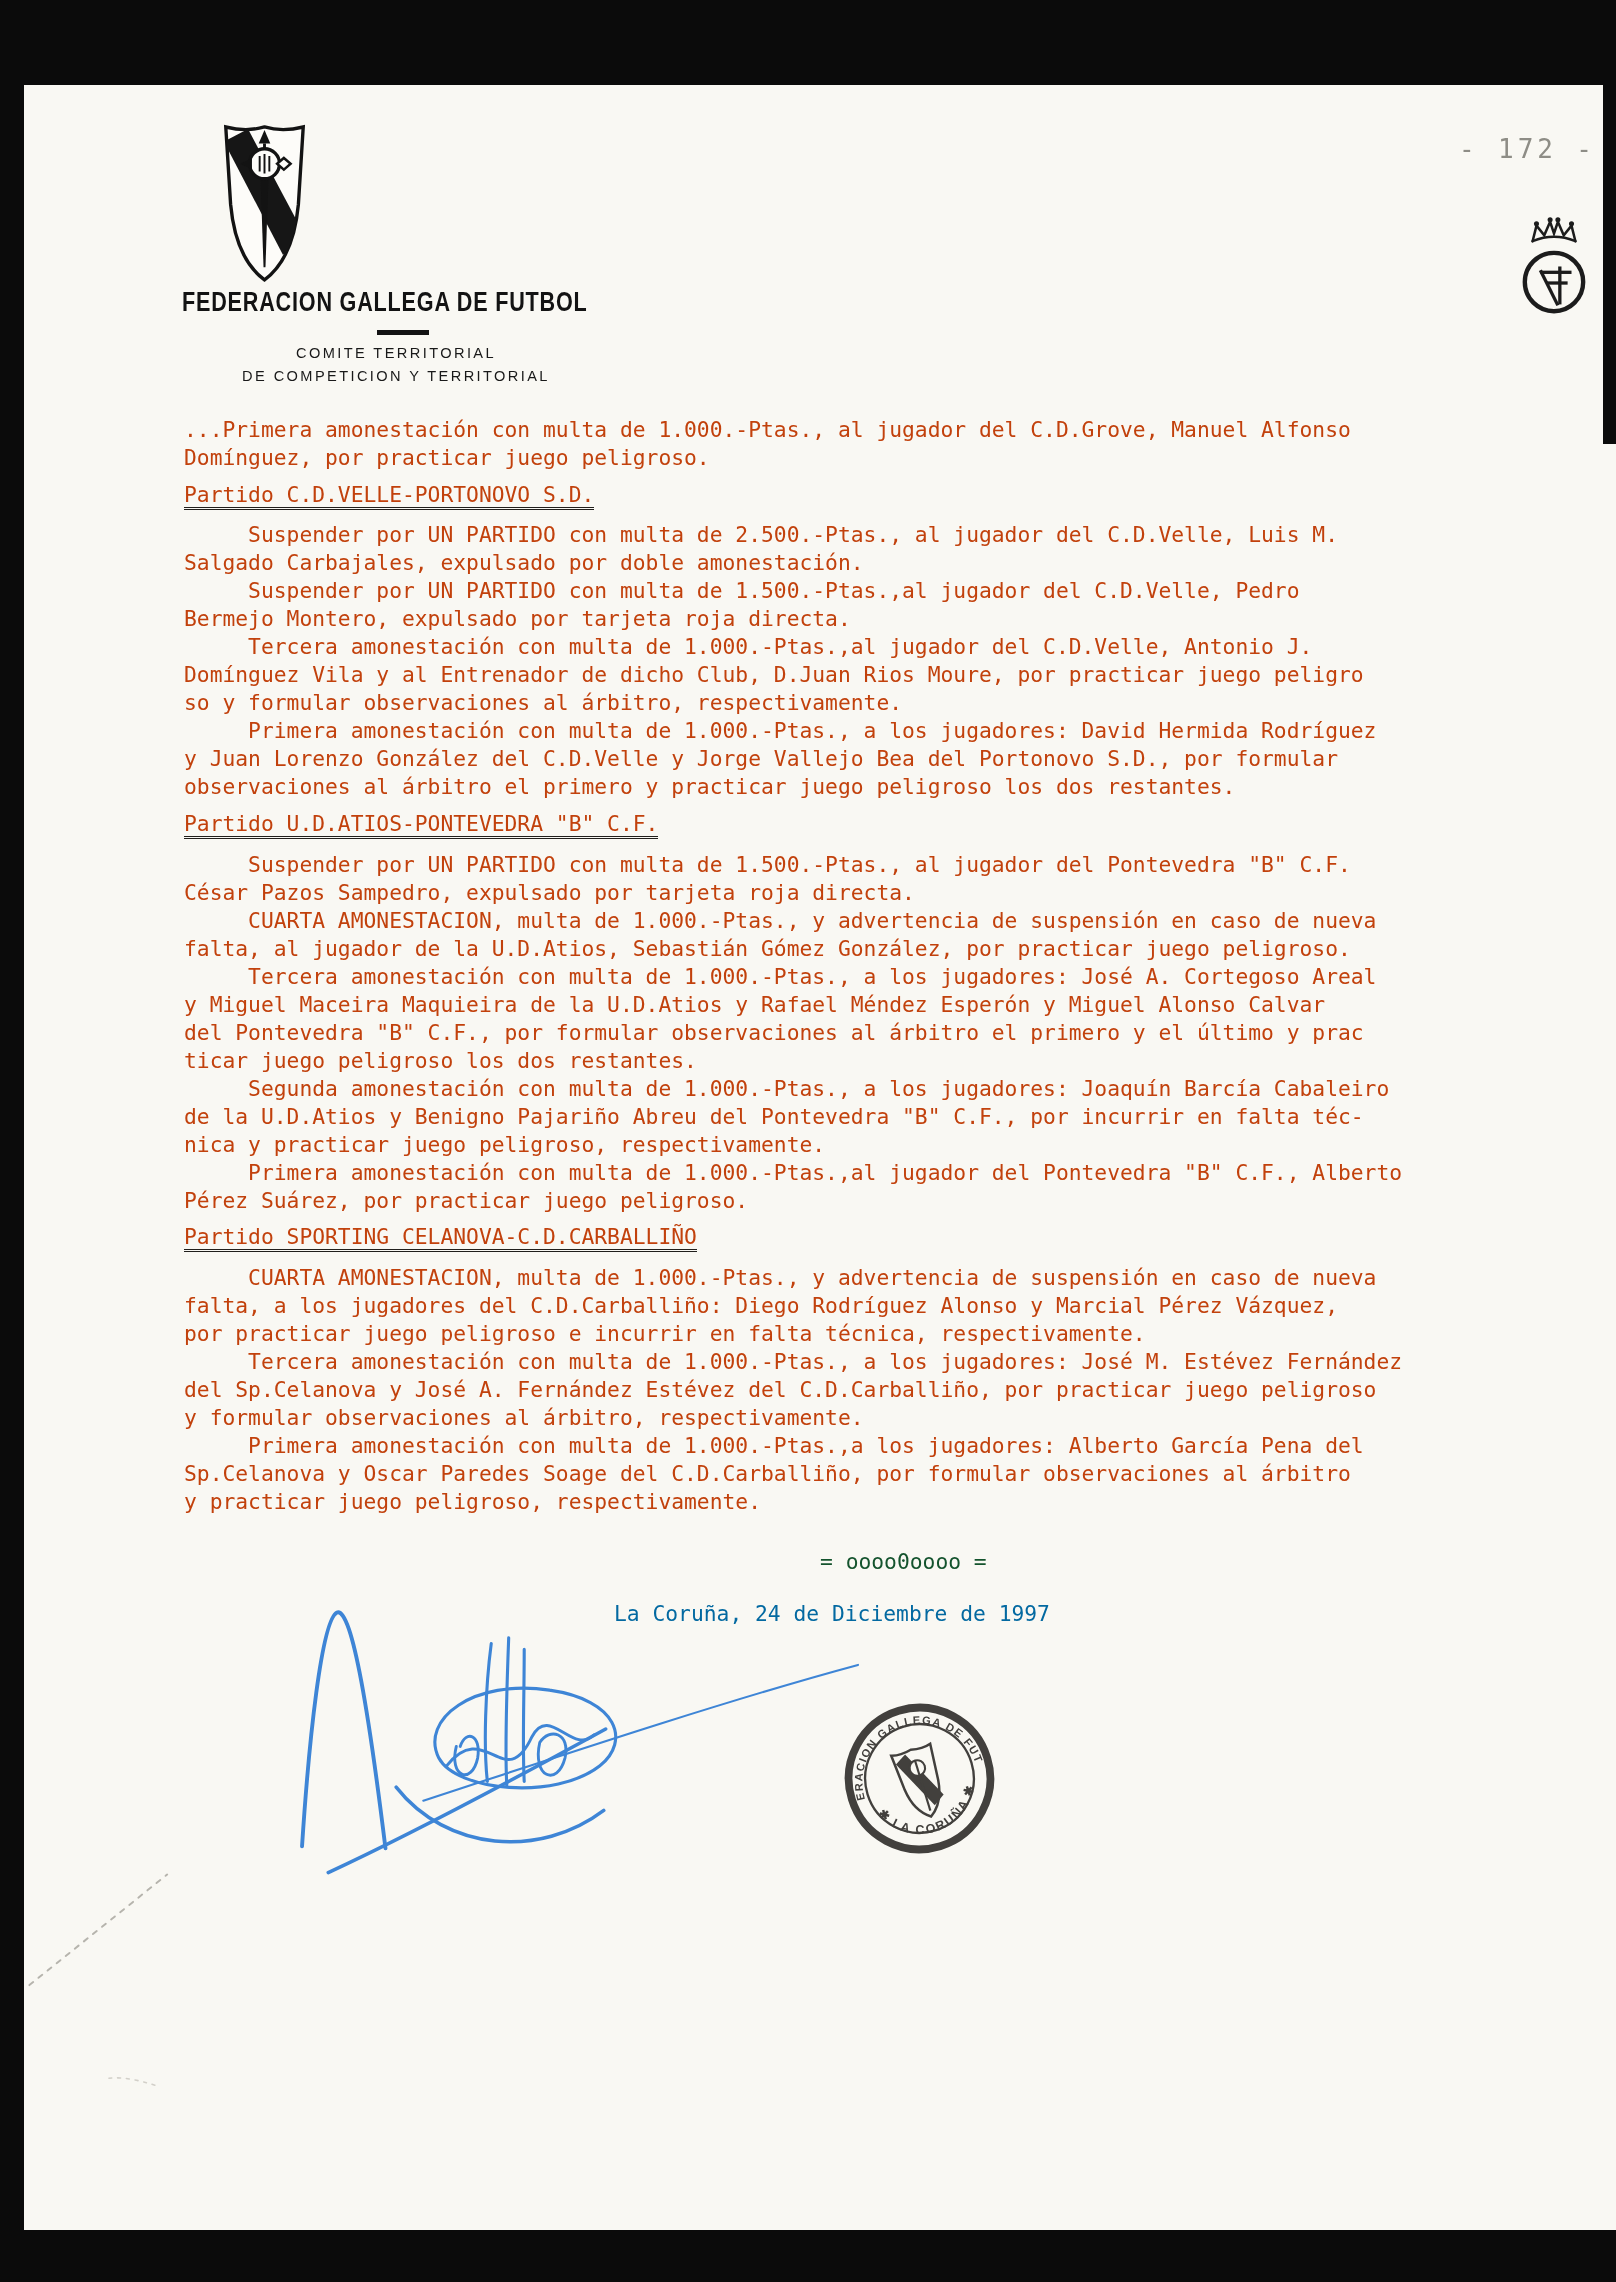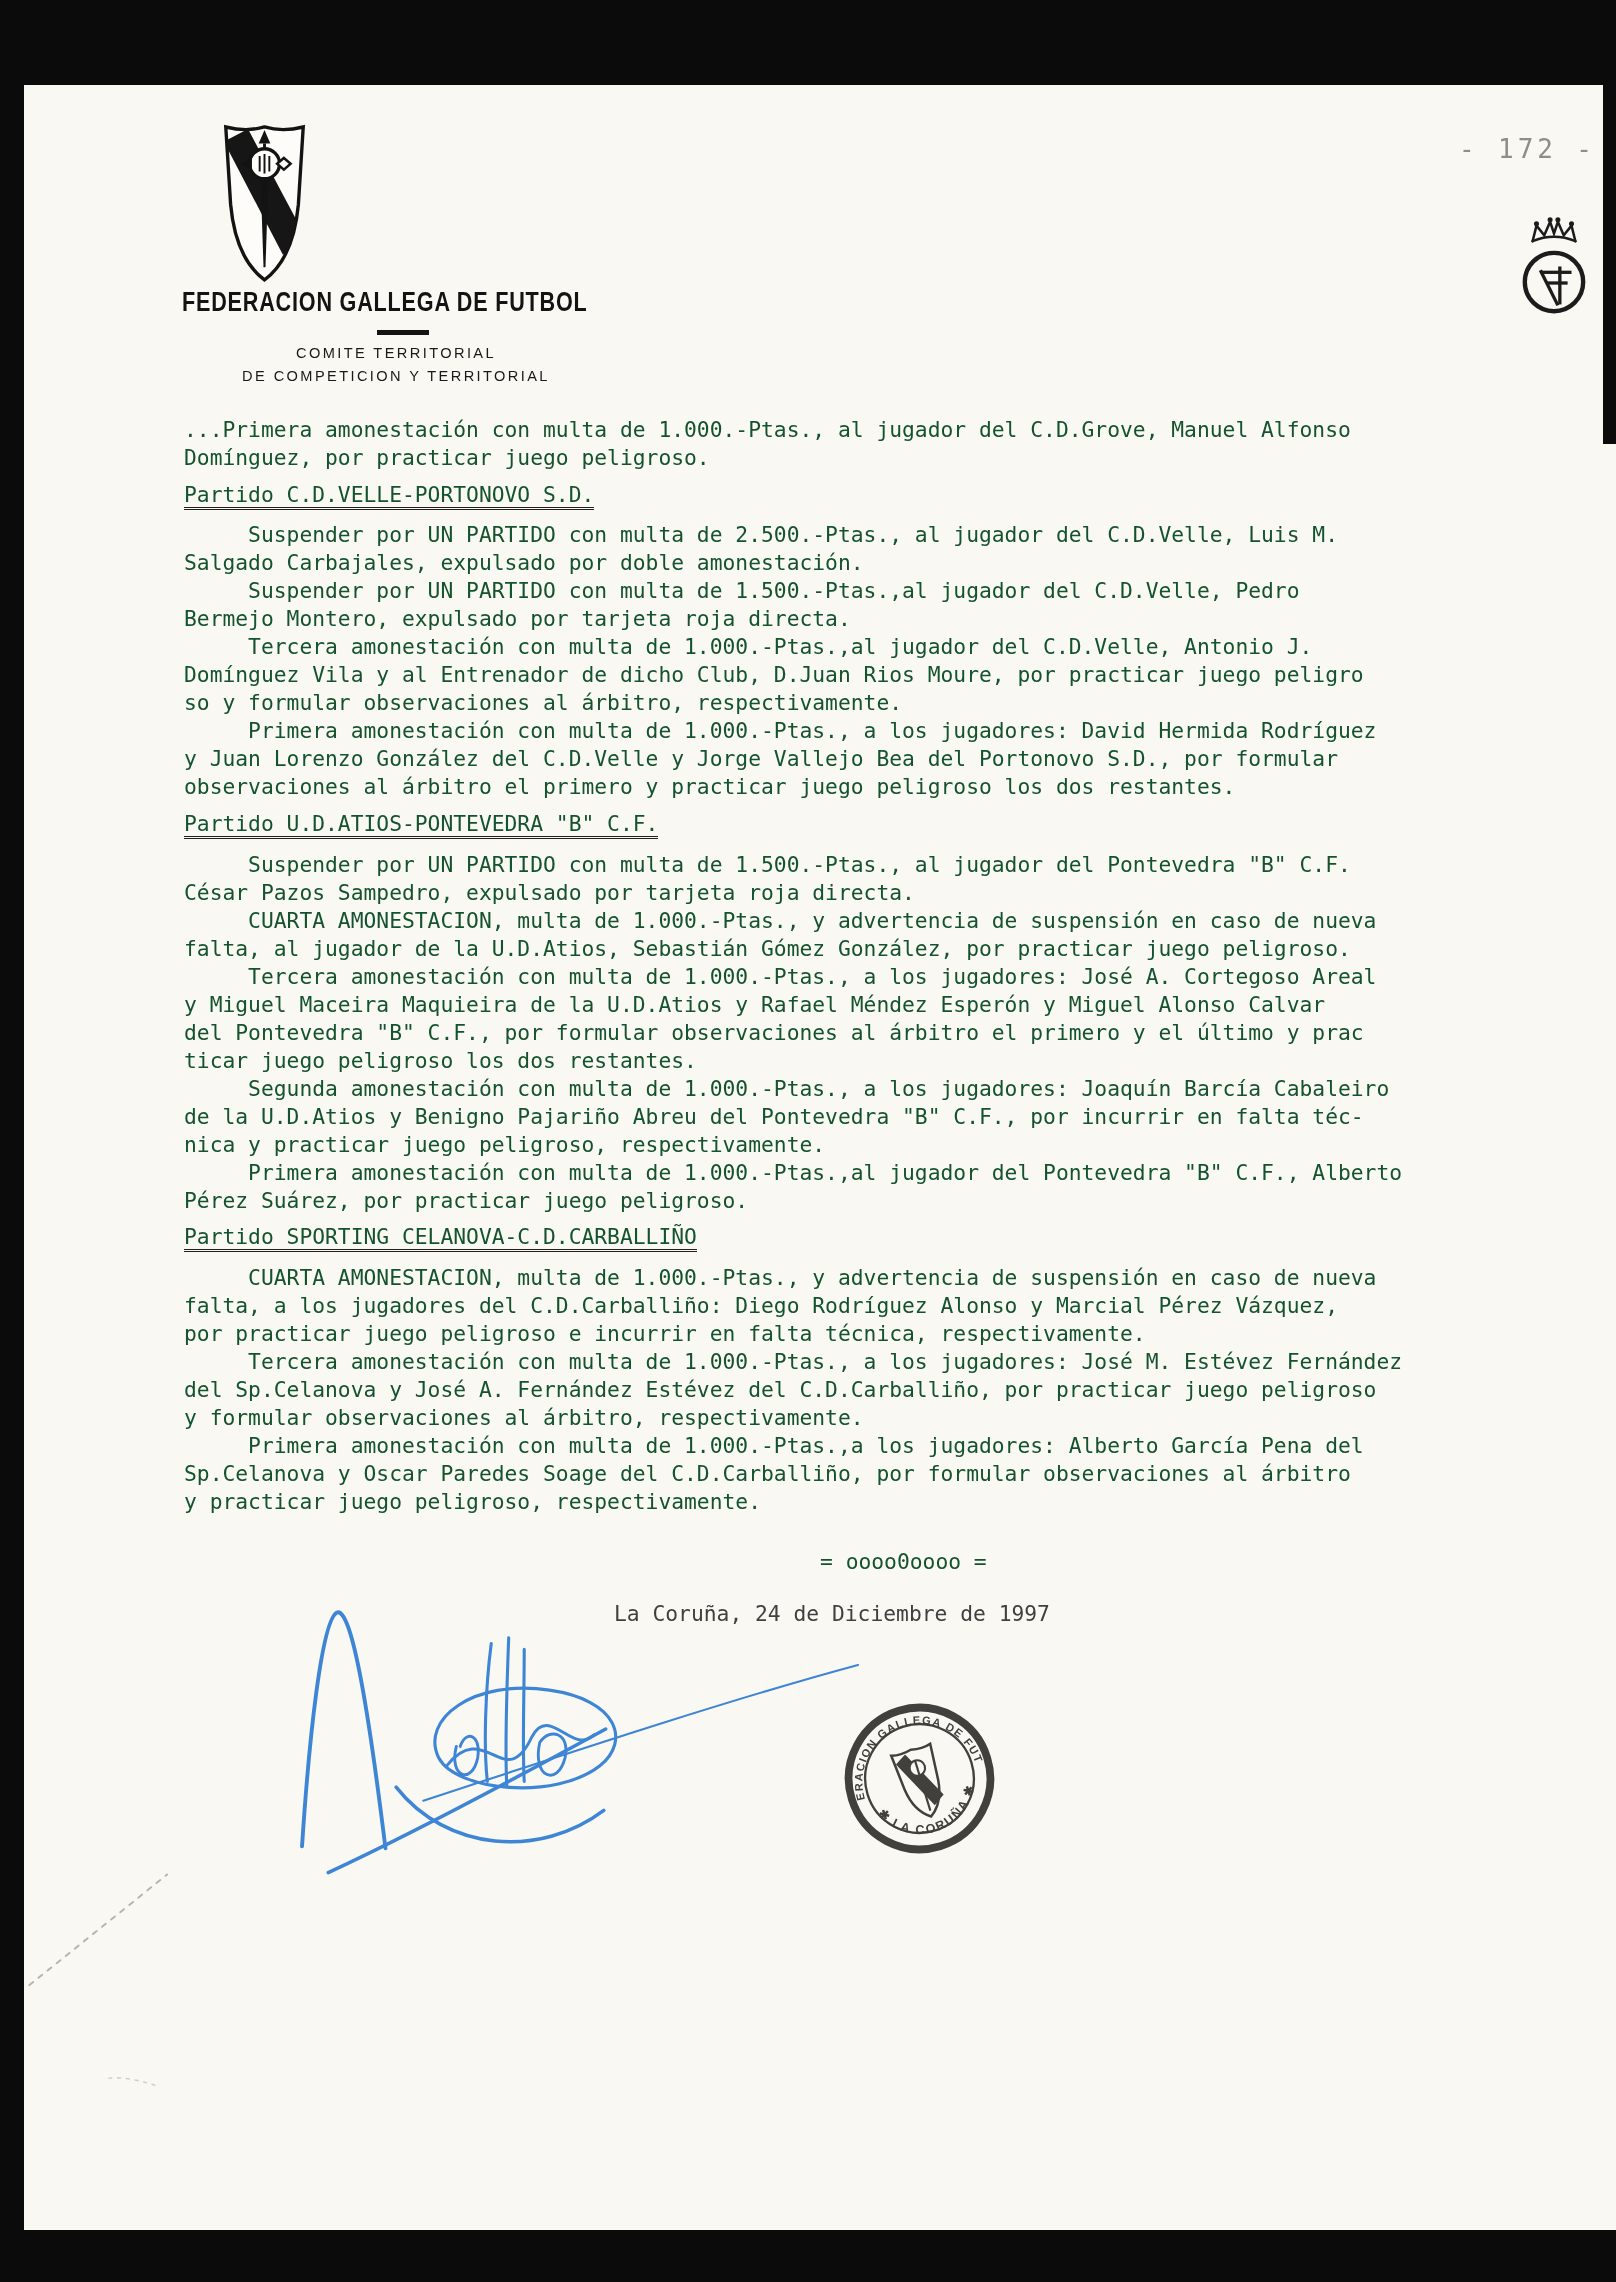--- a/index.html
+++ b/index.html
@@ -33,29 +33,29 @@
   #crest{position:absolute;left:1514px;top:212px}
 
   #pageno{
     position:absolute;left:1459px;top:134px;
     font-size:26px;letter-spacing:3.9px;color:#8e8d86;white-space:pre;
   }
 
   
   #body-text{
     position:absolute;left:184px;top:416px;width:1291px;
-    font-size:21.3px;line-height:28px;color:#14532d;
+    font-size:21.3px;line-height:28px;color:#c2410c;
   }
   .line{white-space:pre}
   .heading{margin:8.7px 0 12.6px}
   .heading span{border-bottom:3.9px double #211f1c;white-space:pre}
   .para{margin:0}
 
   #separator{position:absolute;left:820px;top:1549px;font-size:21.3px;color:#14532d;white-space:pre}
-  #dateline{position:absolute;left:614px;top:1601px;font-size:21.3px;color:#404040;white-space:pre}
+  #dateline{position:absolute;left:614px;top:1601px;font-size:21.3px;color:#0369a1;white-space:pre}
 
   #stamp{position:absolute;left:839px;top:1698px}
   #signature-overlay{position:absolute;left:0;top:0;pointer-events:none}
 </style>
 </head>
 <body>
 
 <div class="band" id="band-top"></div>
 <div class="band" id="band-left"></div>
 <div class="band" id="band-bottom"></div>

